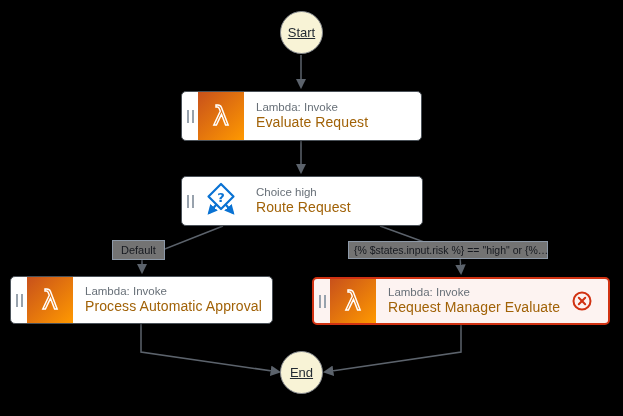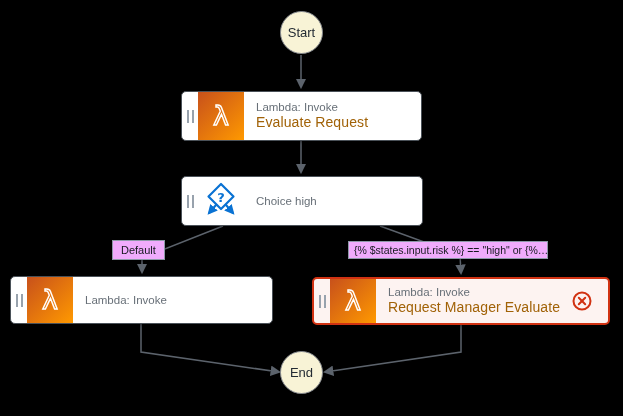--- a/index.html
+++ b/index.html
@@ -26,20 +26,21 @@
     position: absolute;
     width: 43px; height: 43px;
     border-radius: 50%;
     background: #F8F3D6;
     border: 1.5px solid #86898E;
     display: flex;
     align-items: center;
     justify-content: center;
     font-size: 13px;
     color: #232B33;
+    text-decoration: underline;
   }
 
   
   .node-card {
     position: absolute;
     background: #FFFFFF;
     border: 1.5px solid #4A5158;
     border-radius: 5px;
     display: flex;
     align-items: center;
@@ -99,21 +100,21 @@
   .error-badge {
     flex: 0 0 auto;
     margin: 0 15px 0 6px;
     display: flex;
     align-items: center;
   }
 
   
   .edge-label {
     position: absolute;
-    background: #f0abfc;
+    background: #737373;
     border: 1px solid #8D99A8;
     color: #16191F;
     display: flex;
     align-items: center;
     box-shadow: 0 1px 2px rgba(0,0,0,0.4);
   }
   .edge-label.default-rule {
     left: 112px; top: 240px;
     height: 20px;
     padding: 0 8px;
@@ -191,35 +192,37 @@
         <path d="M23 6 L35.5 18.5 L23 31 L10.5 18.5 Z" fill="none" stroke="#0972D3" stroke-width="2.2" stroke-linejoin="round"></path>
         <text x="23" y="23.5" text-anchor="middle" font-size="13" font-weight="bold" fill="#0972D3" font-family="DejaVu Sans, sans-serif">?</text>
         <g stroke="#0972D3" stroke-width="2.2" fill="none" stroke-linecap="round">
           <path d="M18 27 L11.5 34.5" marker-end="url(#bluearrow)"></path>
           <path d="M28 27 L34.5 34.5" marker-end="url(#bluearrow)"></path>
         </g>
       </svg>
     </div>
     <div class="text-block">
       <span class="svc">Choice high</span>
+      <span class="ttl">Route Request</span>
     </div>
   </div>
 
   <div class="node-card" style="left:10px; top:276px; width:263px; height:48px;">
     <div class="handle">
         <i></i>
         <i></i>
       </div>
     <div class="icon-box lambda-bg">
       <svg width="46" height="46" viewBox="0 0 46 46">
         <text x="23" y="32" text-anchor="middle" font-size="27" font-family="DejaVu Sans, sans-serif" fill="none" stroke="#FFFFFF" stroke-width="1.4">λ</text>
       </svg>
     </div>
     <div class="text-block">
       <span class="svc">Lambda: Invoke</span>
+      <span class="ttl">Process Automatic Approval</span>
     </div>
   </div>
 
   <div class="node-card error" style="left:312px; top:277px; width:298px; height:48px;">
     <div class="handle">
         <i></i>
         <i></i>
       </div>
     <div class="icon-box lambda-bg">
       <svg width="46" height="46" viewBox="0 0 46 46">

